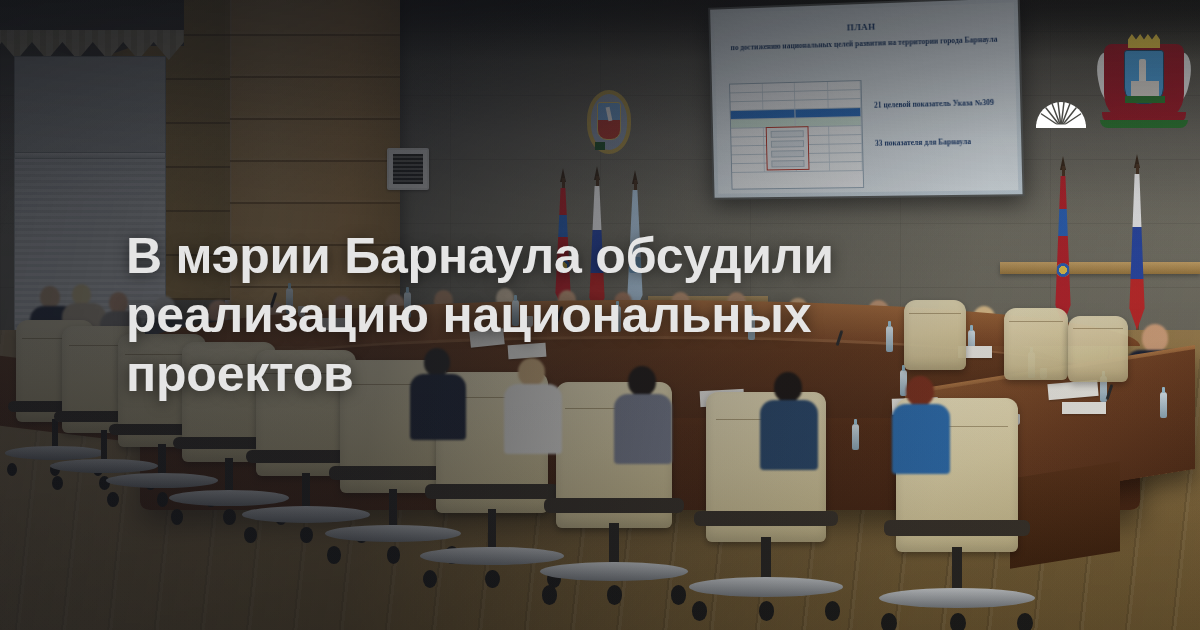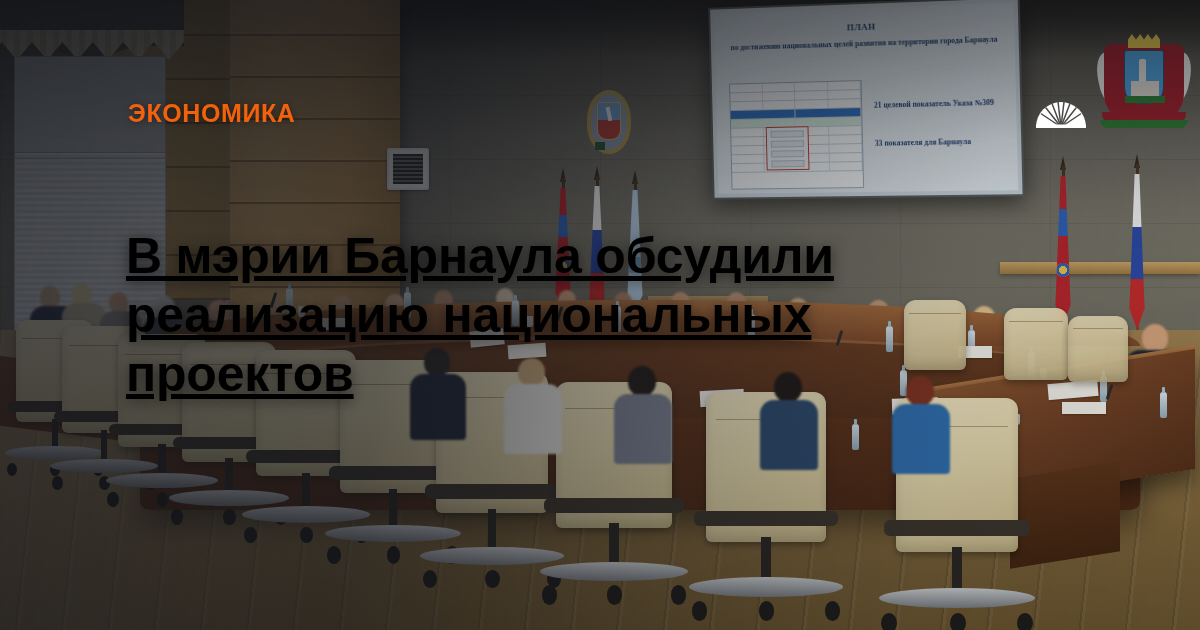--- a/index.html
+++ b/index.html
@@ -785,23 +785,22 @@
     <div class="person" style="left:892px;top:376px;width:58px;height:98px;">
       <div class="p-head" style="left:14px;top:0;width:28px;height:30px;background:#7e3320;"></div>
       <div class="p-body" style="left:0;top:28px;width:58px;height:70px;background:#2f6fb0;"></div>
     </div>
 
     <div class="grade"></div>
     <div class="scrim"></div>
     <div class="scrim-v"></div>
   </div>
 
-  <div class="kicker" style="color: rgb(242, 97, 12);">ЭКОНОМИКА</div>
-
-  <h1 class="headline" style="color: #000000; text-decoration: underline;">В мэрии Барнаула обсудили реализацию национальных проектов</h1>
+
+  <h1 class="headline" style="color: #e5e5e5;">В мэрии Барнаула обсудили реализацию национальных проектов</h1>
 
   <div class="brand">
     <svg width="52" height="30" viewBox="0 0 52 30" aria-hidden="true">
       <path d="M1 29 A25 25 0 0 1 51 29 Z" fill="#ffffff"></path>
       <g stroke="#4a4a46" stroke-width="1.5" stroke-linecap="round">
         <line x1="26" y1="29" x2="6.5" y2="16"></line>
         <line x1="26" y1="29" x2="11" y2="10"></line>
         <line x1="26" y1="29" x2="17" y2="5.5"></line>
         <line x1="26" y1="29" x2="23" y2="4"></line>
         <line x1="26" y1="29" x2="29" y2="4"></line>

